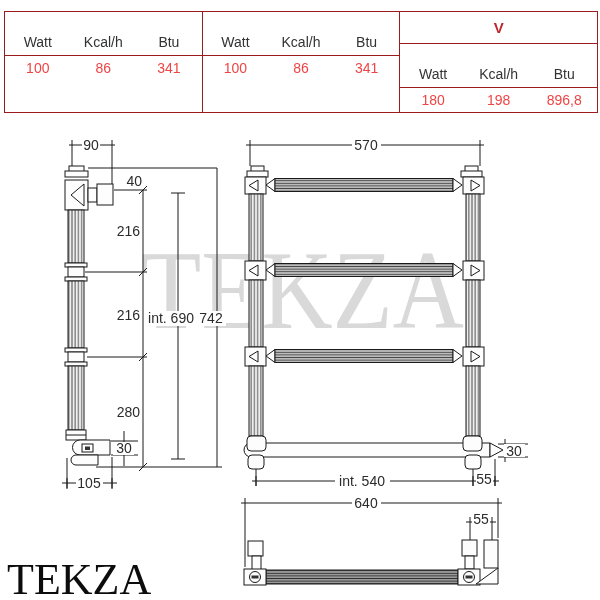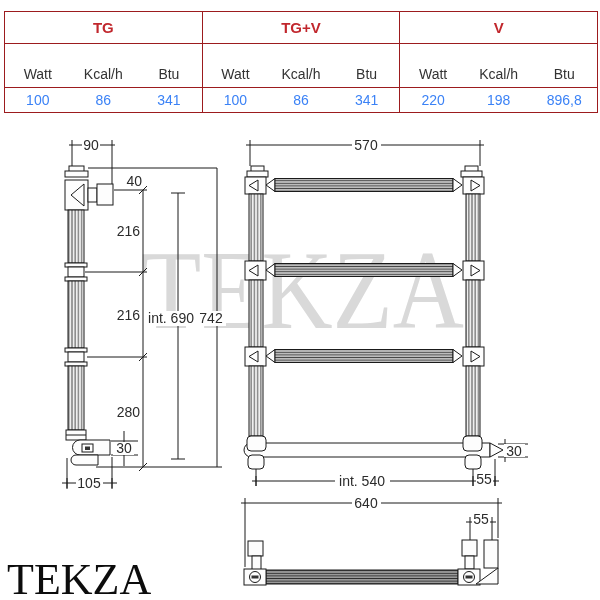--- a/index.html
+++ b/index.html
@@ -12,21 +12,21 @@
   
   .spec-table{position:absolute;left:4px;top:11px;width:592px;display:flex;
               border:1.5px solid #9c1b1e;background:transparent;}
   .group{flex:1 1 0;display:flex;flex-direction:column;}
   .group + .group{border-left:1.5px solid #9c1b1e;}
   .g-header{height:31px;display:flex;align-items:center;justify-content:center;
             border-bottom:1.5px solid #9c1b1e;color:#c1272d;font-weight:bold;font-size:15px;}
   .g-cols{height:27px;display:grid;grid-template-columns:1fr 1fr 1fr;align-items:center;
           border-bottom:1.5px solid #9c1b1e;color:#333;font-size:14px;text-align:center;margin-top:16px;}
   .g-vals{height:24px;display:grid;grid-template-columns:1fr 1fr 1fr;align-items:center;
-          color:#3b82f6;font-size:14px;text-align:center;}
+          color:#ef4444;font-size:14px;text-align:center;}
   
   svg.drawing{position:absolute;left:0;top:0;}
   svg .ln{stroke:#1a1a1a;stroke-width:1;fill:none;}
   svg .shape{stroke:#1a1a1a;stroke-width:1;fill:#fdfdfd;}
   svg .dk{fill:#333;stroke:none;}
   svg .wbg{fill:#ffffff;stroke:none;}
   svg text.dim{font-family:"Liberation Sans",sans-serif;font-size:14px;fill:#2b2b2b;
                text-anchor:middle;}
   svg text.dim.end{text-anchor:end;}
   
@@ -35,54 +35,52 @@
 </style>
 </head>
 <body>
 
 <div id="stage">
 
   <div class="watermark">TEKZA</div>
 
   <div class="spec-table">
     <div class="group">
-      <div class="g-header">TG</div>
       <div class="g-cols">
         <span>Watt</span>
         <span>Kcal/h</span>
         <span>Btu</span>
       </div>
       <div class="g-vals">
         <span>100</span>
         <span>86</span>
         <span>341</span>
       </div>
     </div>
     <div class="group">
-      <div class="g-header">TG+V</div>
       <div class="g-cols">
         <span>Watt</span>
         <span>Kcal/h</span>
         <span>Btu</span>
       </div>
       <div class="g-vals">
         <span>100</span>
         <span>86</span>
         <span>341</span>
       </div>
     </div>
     <div class="group">
       <div class="g-header">V</div>
       <div class="g-cols">
         <span>Watt</span>
         <span>Kcal/h</span>
         <span>Btu</span>
       </div>
       <div class="g-vals">
-        <span>220</span>
+        <span>180</span>
         <span>198</span>
         <span>896,8</span>
       </div>
     </div>
   </div>
 
   <svg class="drawing" width="600" height="600" viewBox="0 0 600 600">
     <defs>
       <pattern id="hv" width="3.2" height="4" patternUnits="userSpaceOnUse">
         <rect width="3.2" height="4" fill="#efefef"></rect>

